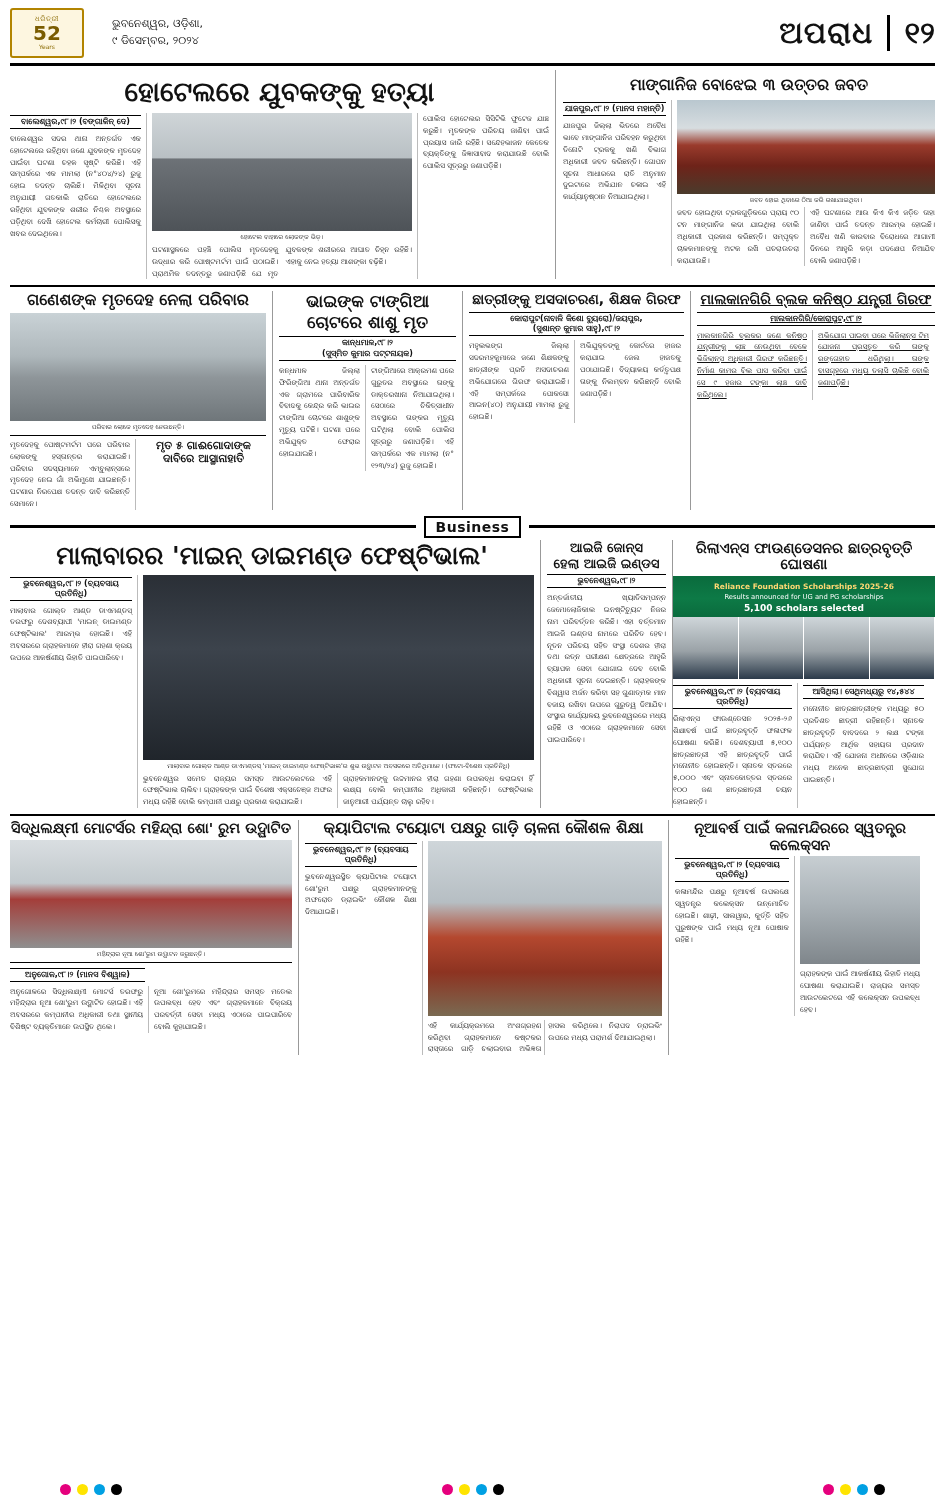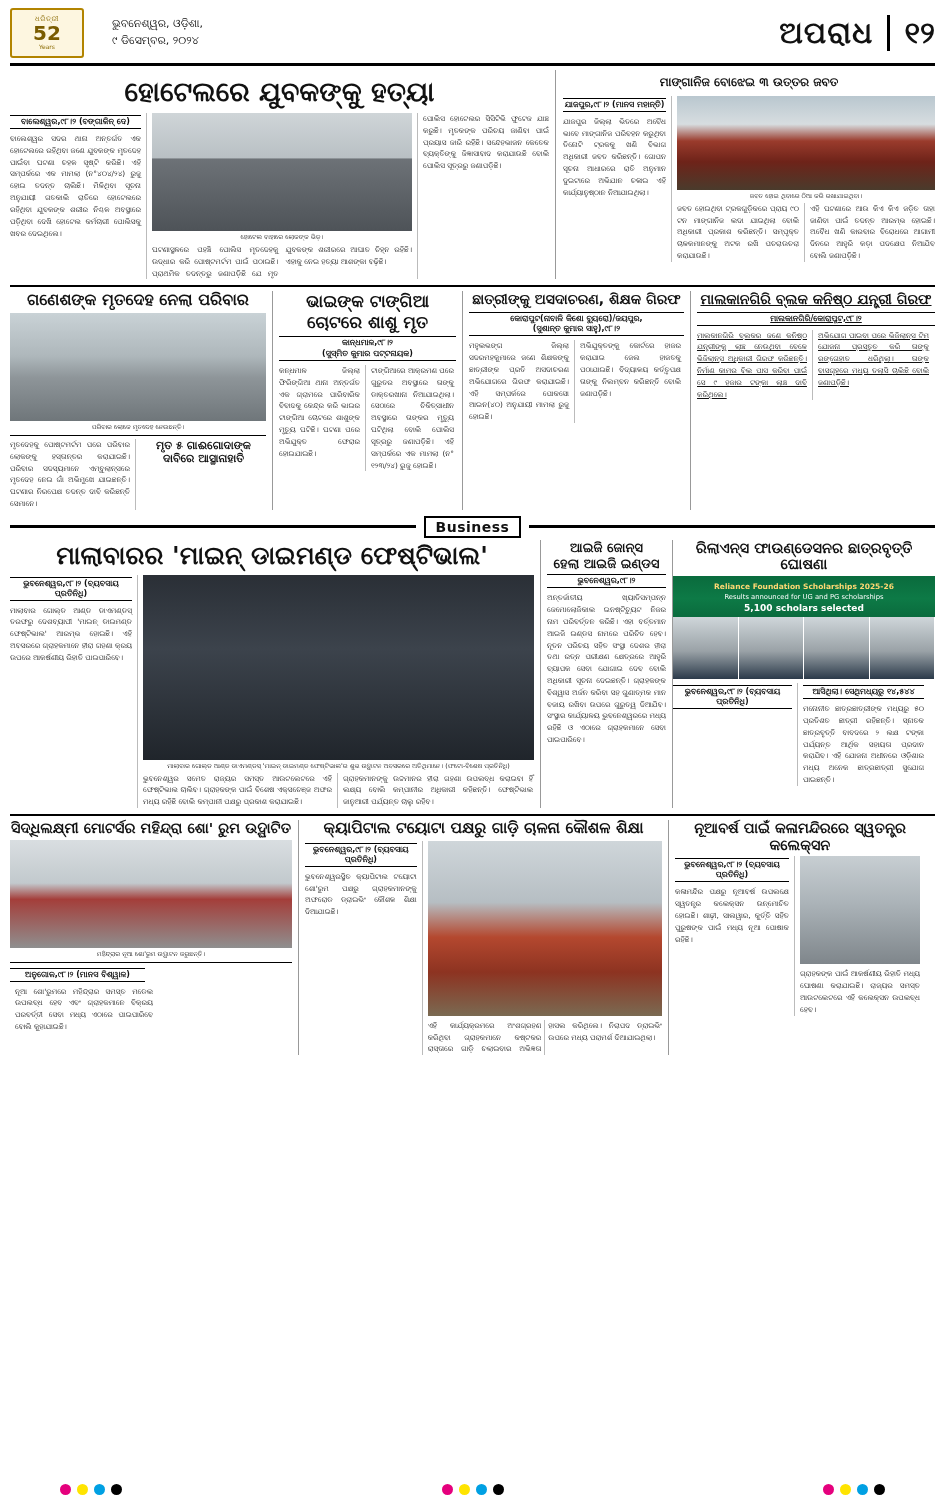--- a/index.html
+++ b/index.html
@@ -59,21 +59,21 @@
     border-left: 3px solid #000;
     padding-left: 14px;
   }
   .hl {
     font-size: 27px;
     font-weight: bold;
     text-align: center;
     line-height: 1.15;
     margin: 6px 0 4px 0;
   }
-  .hl-sm { font-size: 12px; }
+  .hl-sm { font-size: 16px; }
   .hl-xs { font-size: 16px; }
   .dateline {
     font-size: 8px;
     text-align: center;
     border-top: 1px solid #000;
     border-bottom: 1px solid #000;
     padding: 1px 0;
     margin: 2px 0 4px 0;
     font-weight: bold;
   }
@@ -331,40 +331,44 @@
       </div>
       <div class="scholar-faces">
         <div></div>
           <div></div>
           <div></div>
           <div></div>
       </div>
       <div class="row" style="margin-top:4px;">
         <div style="width:125px; padding-right:5px; border-right:1px solid #bbb;">
           <div class="dateline">ଭୁବନେଶ୍ୱର,୯୮।୨ (ବ୍ୟବସାୟ ପ୍ରତିନିଧି)</div>
+          <div class="body-text">ରିଲାଏନ୍ସ ଫାଉଣ୍ଡେସନ ୨୦୨୫-୨୬ ଶିକ୍ଷାବର୍ଷ ପାଇଁ ଛାତ୍ରବୃତ୍ତି ଫଳାଫଳ ଘୋଷଣା କରିଛି। ଦେଶବ୍ୟାପୀ ୫,୧୦୦ ଛାତ୍ରଛାତ୍ରୀ ଏହି ଛାତ୍ରବୃତ୍ତି ପାଇଁ ମନୋନୀତ ହୋଇଛନ୍ତି। ସ୍ନାତକ ସ୍ତରରେ ୫,୦୦୦ ଏବଂ ସ୍ନାତକୋତ୍ତର ସ୍ତରରେ ୧୦୦ ଜଣ ଛାତ୍ରଛାତ୍ରୀ ଚୟନ ହୋଇଛନ୍ତି।</div>
         </div>
         <div style="width:126px; padding-left:5px;">
           <div class="dateline">ଆସିଥିଲା। ସେଥିମଧ୍ୟରୁ ୧୪,୫୪୪</div>
           <div class="body-text">ମନୋନୀତ ଛାତ୍ରଛାତ୍ରୀଙ୍କ ମଧ୍ୟରୁ ୫୦ ପ୍ରତିଶତ ଛାତ୍ରୀ ରହିଛନ୍ତି। ସ୍ନାତକ ଛାତ୍ରବୃତ୍ତି ବାବଦରେ ୨ ଲକ୍ଷ ଟଙ୍କା ପର୍ଯ୍ୟନ୍ତ ଆର୍ଥିକ ସହାୟତା ପ୍ରଦାନ କରାଯିବ। ଏହି ଯୋଜନା ଅଧୀନରେ ଓଡ଼ିଶାର ମଧ୍ୟ ଅନେକ ଛାତ୍ରଛାତ୍ରୀ ସୁଯୋଗ ପାଇଛନ୍ତି।</div>
         </div>
       </div>
     </div>
   </div>
 
   <div class="sep"></div>
 
   <div class="row">
 
     <div class="col" style="width:288px; padding-right:6px;">
       <div class="hl hl-xs" style="font-size:14.5px; margin:0 0 3px 0;">ସିଦ୍ଧିଲକ୍ଷ୍ମୀ ମୋଟର୍ସର ମହିନ୍ଦ୍ରା ଶୋ' ରୁମ ଉଦ୍ଘାଟିତ</div>
       <div class="photo ph-ribbon" style="height:108px;"></div>
       <div class="caption">ମହିନ୍ଦ୍ରାର ନୂଆ ଶୋ'ରୁମ ଉଦ୍ଘାଟନ କରୁଛନ୍ତି।</div>
       <div class="sep-thin"></div>
       <div class="dateline" style="width:135px;">ଅନୁଗୋଳ,୯୮।୨ (ମାନସ ବିଶ୍ୱାଳ)</div>
       <div class="row">
+        <div style="width:139px; padding-right:5px; border-right:1px solid #bbb;">
+          <div class="body-text">ଅନୁଗୋଳରେ ସିଦ୍ଧିଲକ୍ଷ୍ମୀ ମୋଟର୍ସ ତରଫରୁ ମହିନ୍ଦ୍ରାର ନୂଆ ଶୋ'ରୁମ ଉଦ୍ଘାଟିତ ହୋଇଛି। ଏହି ଅବସରରେ କମ୍ପାନୀର ଅଧିକାରୀ ତଥା ସ୍ଥାନୀୟ ବିଶିଷ୍ଟ ବ୍ୟକ୍ତିମାନେ ଉପସ୍ଥିତ ଥିଲେ।</div>
+        </div>
         <div style="width:143px; padding-left:5px;">
           <div class="body-text">ନୂଆ ଶୋ'ରୁମରେ ମହିନ୍ଦ୍ରାର ସମସ୍ତ ମଡେଲ ଉପଲବ୍ଧ ହେବ ଏବଂ ଗ୍ରାହକମାନେ ବିକ୍ରୟ ପରବର୍ତ୍ତୀ ସେବା ମଧ୍ୟ ଏଠାରେ ପାଇପାରିବେ ବୋଲି କୁହାଯାଇଛି।</div>
         </div>
       </div>
     </div>
 
     <div class="col rule-v" style="width:370px; padding:0 6px;">
       <div class="hl hl-xs" style="font-size:15.5px; margin:0 0 3px 0;">କ୍ୟାପିଟାଲ ଟୟୋଟା ପକ୍ଷରୁ ଗାଡ଼ି ଚାଳନା କୌଶଳ ଶିକ୍ଷା</div>
       <div class="row">
         <div style="width:118px; padding-right:5px; border-right:1px solid #bbb;">

